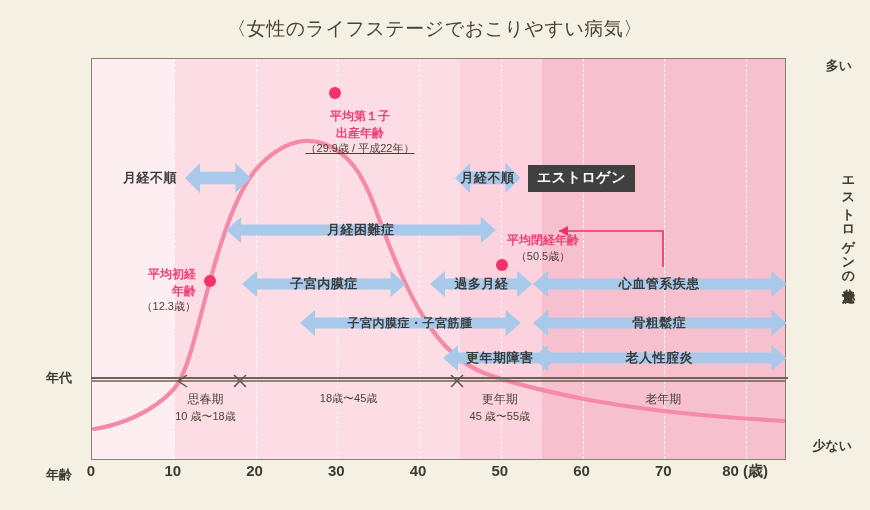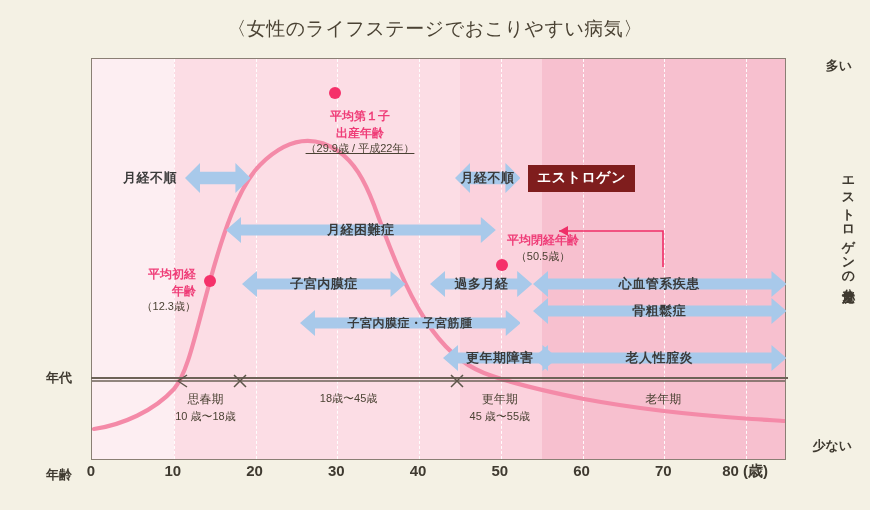--- a/index.html
+++ b/index.html
@@ -49,21 +49,21 @@
   .pink-note.childbirth { left: 272px; top: 108px; text-align: center; width: 176px; }
   .pink-note.childbirth .sub { color: #4a4233; text-decoration: underline; }
   .pink-note.menarche { left: 98px; top: 266px; text-align: right; width: 98px; }
   .pink-note.menarche .sub { color: #4a4233; }
   .pink-note.menopause { left: 482px; top: 232px; text-align: center; width: 122px; }
   .pink-note.menopause .sub { color: #4a4233; }
 
   
   .estrogen-badge {
     position: absolute; left: 528px; top: 165px;
-    background: #7f1d1d; color: #ffffff;
+    background: #404040; color: #ffffff;
     font-size: 14px; font-weight: bold;
     padding: 4px 9px 5px 9px;
     letter-spacing: 0.5px;
     white-space: nowrap;
   }
   .estrogen-leader { position: absolute; left: 455px; top: 160px; }
 
   
   .bar { position: absolute; }
   .bar svg { display: block; }
@@ -193,21 +193,21 @@
         </svg>
         <div class="bar-label">心血管系疾患</div>
       </div>
       <div class="bar" style="left: 299.5px; top: 310px; width: 220.765px; height: 26px;">
         <svg width="220.76470588235293" height="26">
           <path d="M 0,13 L 15,0 L 15,7.54 L 205.76470588235293,7.54 L 205.76470588235293,0 L 220.76470588235293,13
      L 205.76470588235293,26 L 205.76470588235293,18.46 L 15,18.46 L 15,26 Z" fill="#a8c9ea"></path>
         </svg>
         <div class="bar-label sm">子宮内膜症・子宮筋腫</div>
       </div>
-      <div class="bar" style="left: 532.529px; top: 298px; width: 253.471px; height: 26px;">
+      <div class="bar" style="left: 532.529px; top: 310px; width: 253.471px; height: 26px;">
         <svg width="253.47058823529414" height="26">
           <path d="M 0,13 L 15,0 L 15,7.54 L 238.47058823529414,7.54 L 238.47058823529414,0 L 253.47058823529414,13
      L 238.47058823529414,26 L 238.47058823529414,18.46 L 15,18.46 L 15,26 Z" fill="#a8c9ea"></path>
         </svg>
         <div class="bar-label">骨粗鬆症</div>
       </div>
       <div class="bar" style="left: 442.588px; top: 345px; width: 114.471px; height: 26px;">
         <svg width="114.47058823529409" height="26">
           <path d="M 0,13 L 15,0 L 15,7.54 L 99.47058823529409,7.54 L 99.47058823529409,0 L 114.47058823529409,13
      L 99.47058823529409,26 L 99.47058823529409,18.46 L 15,18.46 L 15,26 Z" fill="#a8c9ea"></path>

